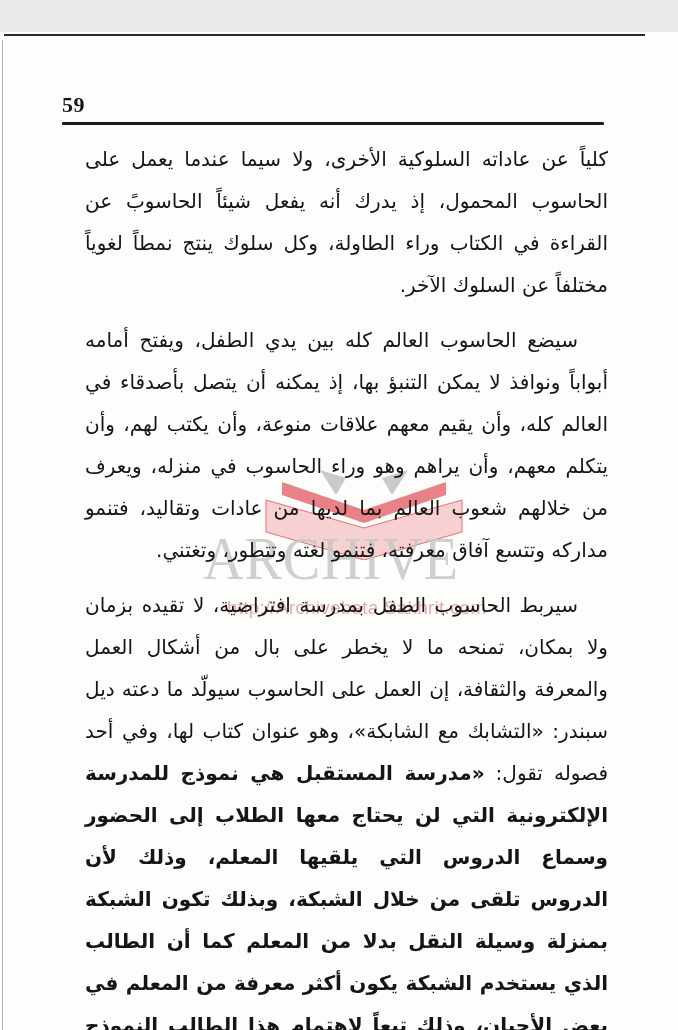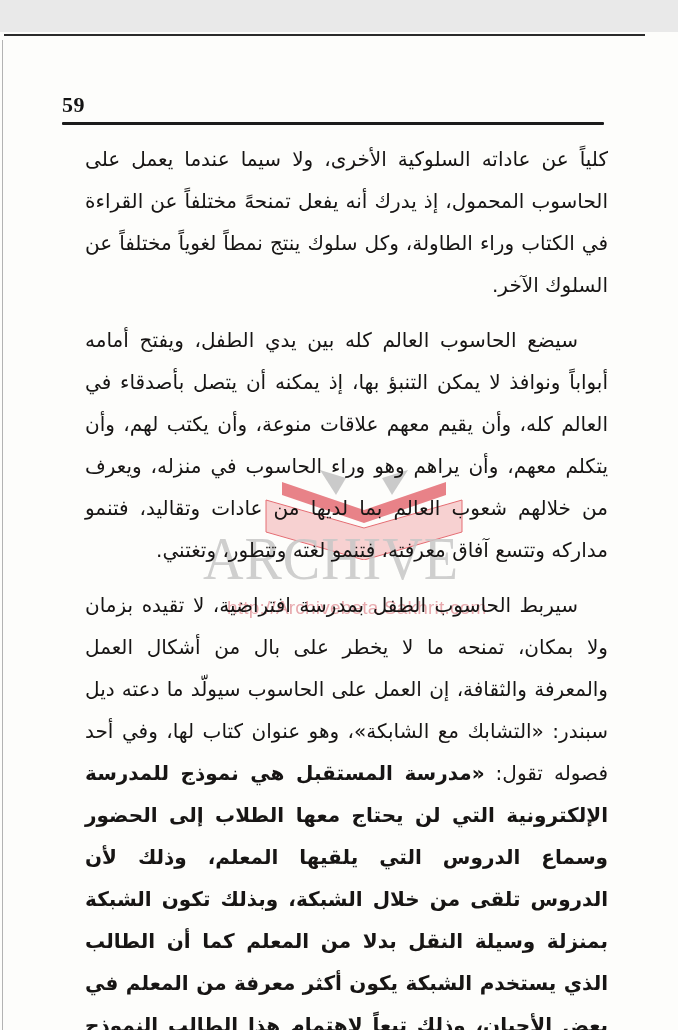--- a/index.html
+++ b/index.html
@@ -82,18 +82,18 @@
       <polygon points="4,32 102,60 200,32 200,64 102,92 4,64" stroke="#e0545c" stroke-width="1" fill="#f7caca"></polygon>
       <polygon points="20,14 102,42 184,14 184,27 102,55 20,27" opacity="0.85" fill="#e0545c"></polygon>
       <polygon points="58,2 84,10 74,27" fill="#c2c2c2"></polygon>
       <polygon points="146,2 120,10 130,27" fill="#c2c2c2"></polygon>
     </svg>
     <div class="archive-wordmark">ARCHIVE</div>
     <div class="archive-url">http://Archivebeta.Sakhrit.com</div>
   </div>
 
   <div class="body-text" dir="rtl">
-      <p class=""><span>كلياً عن عاداته السلوكية الأخرى، ولا سيما عندما يعمل على الحاسوب المحمول، إذ يدرك أنه يفعل تمنحهً مختلفاً عن القراءة في الكتاب وراء الطاولة، وكل سلوك ينتج نمطاً لغوياً مختلفاً عن السلوك الآخر.</span></p>
+      <p class=""><span>كلياً عن عاداته السلوكية الأخرى، ولا سيما عندما يعمل على الحاسوب المحمول، إذ يدرك أنه يفعل شيئاً الحاسوبً عن القراءة في الكتاب وراء الطاولة، وكل سلوك ينتج نمطاً لغوياً مختلفاً عن السلوك الآخر.</span></p>
       <p class="indent"><span>سيضع الحاسوب العالم كله بين يدي الطفل، ويفتح أمامه أبواباً ونوافذ لا يمكن التنبؤ بها، إذ يمكنه أن يتصل بأصدقاء في العالم كله، وأن يقيم معهم علاقات منوعة، وأن يكتب لهم، وأن يتكلم معهم، وأن يراهم وهو وراء الحاسوب في منزله، ويعرف من خلالهم شعوب العالم بما لديها من عادات وتقاليد، فتنمو مداركه وتتسع آفاق معرفته، فتنمو لغته وتتطور، وتغتني.</span></p>
       <p class="indent"><span>سيربط الحاسوب الطفل بمدرسة افتراضية، لا تقيده بزمان ولا بمكان، تمنحه ما لا يخطر على بال من أشكال العمل والمعرفة والثقافة، إن العمل على الحاسوب سيولّد ما دعته ديل سبندر: «التشابك مع الشابكة»، وهو عنوان كتاب لها، وفي أحد فصوله تقول: </span><span class="bold">«مدرسة المستقبل هي نموذج للمدرسة الإلكترونية التي لن يحتاج معها الطلاب إلى الحضور وسماع الدروس التي يلقيها المعلم، وذلك لأن الدروس تلقى من خلال الشبكة، وبذلك تكون الشبكة بمنزلة وسيلة النقل بدلا من المعلم كما أن الطالب الذي يستخدم الشبكة يكون أكثر معرفة من المعلم في بعض الأحيان، وذلك تبعاً لاهتمام هذا الطالب النموذج المثقل بالمعلومات، ومن خلال الشبكة يمكن للطالب توجيه</span></p>
     </div>
 
 </div>
 
 </body></html>

